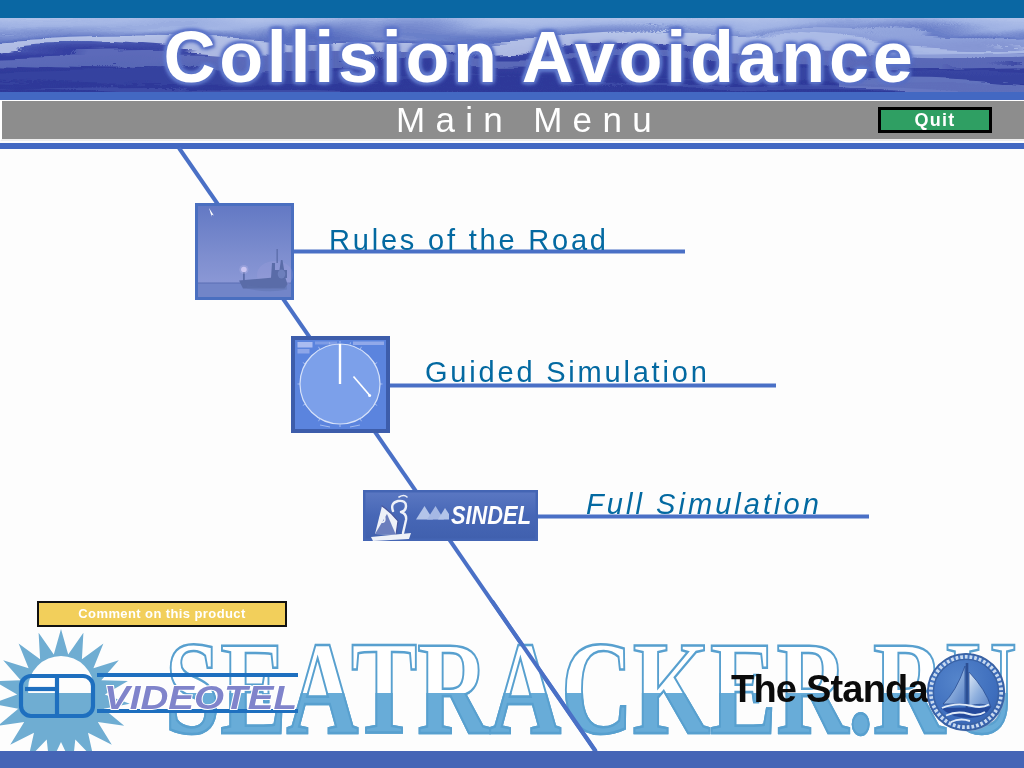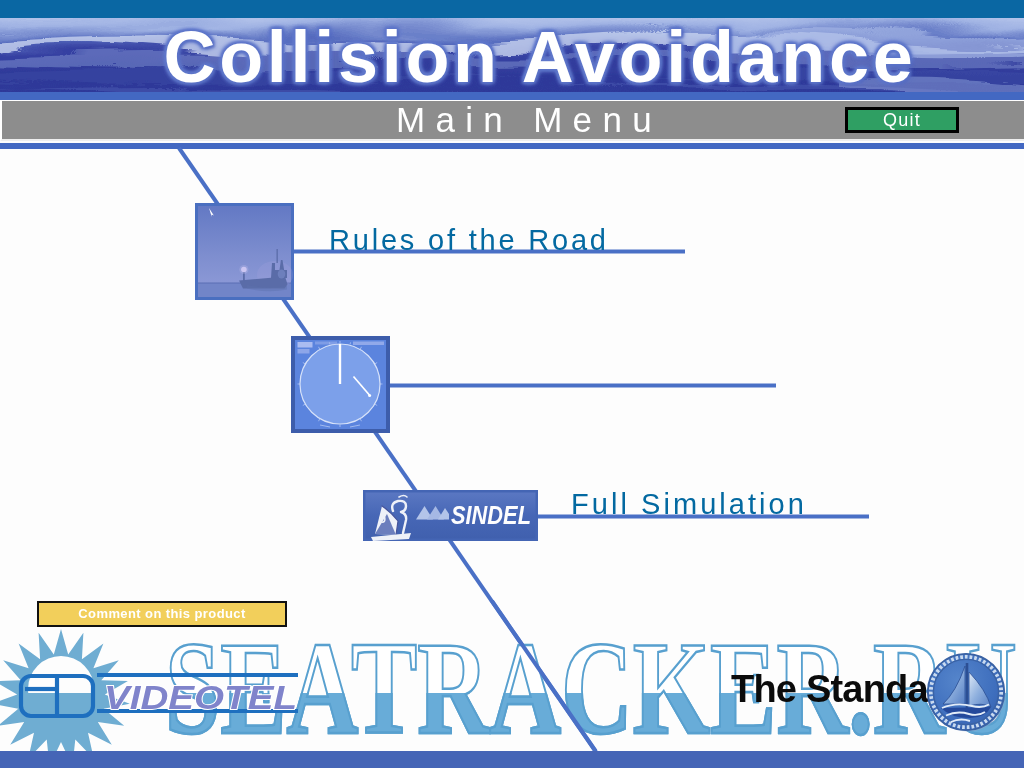--- a/index.html
+++ b/index.html
@@ -7,30 +7,30 @@
 #stage{position:relative;width:1024px;height:768px;overflow:hidden;background:#fdfdfd;}
 .abs{position:absolute;}
 
 #topstrip{left:0;top:0;width:1024px;height:18px;background:#0a67a3;}
 #banner{left:0;top:18px;width:1024px;height:74px;}
 #title{left:28px;top:19.5px;width:1024px;line-height:74px;text-align:center;font-size:72px;font-weight:bold;color:#fff;letter-spacing:3.7px;
   text-shadow:0 0 3px #5c74c8,0 0 5px #5c74c8,0 0 7px #6d84d4, -2px -2px 3px #5c74c8, 2px 2px 3px #4a5fb8, -2px 2px 3px #5c74c8, 2px -2px 3px #5c74c8;}
 #strip1{left:0;top:92px;width:1024px;height:7.5px;background:#4368c2;}
 #graybar{left:0;top:99.5px;width:1024px;height:41.5px;background:#8d8d8d;border-top:1.5px solid #fff;border-bottom:2.5px solid #eee;border-left:2px solid #fff;box-sizing:border-box;}
 #mainmenu{left:17px;top:101.5px;width:1024px;line-height:35px;text-align:center;font-size:35px;color:#fff;letter-spacing:10.3px;}
-#quit{left:845px;top:107px;width:114px;height:26px;background:#2f9f63;border:3px solid #000;box-sizing:border-box;
-  color:#fff;font-weight:normal;font-size:18px;letter-spacing:1.3px;text-align:center;line-height:20px;}
+#quit{left:878px;top:107px;width:114px;height:26px;background:#2f9f63;border:3px solid #000;box-sizing:border-box;
+  color:#fff;font-weight:bold;font-size:18px;letter-spacing:1.3px;text-align:center;line-height:20px;}
 #strip2{left:0;top:142.7px;width:1024px;height:6.3px;background:#4368c2;}
 
 #lines{left:0;top:0;width:1024px;height:768px;}
 
 .lbl{color:#0369a1;font-size:29px;line-height:33px;letter-spacing:2.8px;white-space:nowrap;}
 #lbl1{left:329px;top:223.5px;}
 #lbl2{left:425px;top:355.5px;}
-#lbl3{left:571px;top:487.5px;letter-spacing:3.05px;}
+#lbl3{left:586px;top:487.5px;letter-spacing:3.05px;font-style:italic;}
 
 #thumb1{left:195px;top:203px;width:99px;height:97px;}
 #thumb2{left:291px;top:336px;width:99px;height:97px;}
 #sindel{left:363px;top:490px;width:175px;height:51px;}
 
 #comment{left:37px;top:601px;width:250px;height:26px;background:#f2cf5b;border:2px solid #111;box-sizing:border-box;
   color:#fff;font-weight:bold;font-size:13px;text-align:center;line-height:22px;letter-spacing:0.4px;}
 #bottombar{left:0;top:751px;width:1024px;height:17px;background:#4565b6;}
 #watermark{left:165px;top:628px;width:880px;height:126px;}
 .wm{position:absolute;left:0;top:0;white-space:nowrap;font-family:"Liberation Serif",serif;font-weight:bold;
@@ -81,20 +81,21 @@
   <div class="abs" id="strip2"></div>
 
   <svg class="abs" id="lines" width="1024" height="768" viewBox="0 0 1024 768">
     <line x1="179" y1="148" x2="607" y2="768" stroke="#4a70c6" stroke-width="4"></line>
     <line x1="294" y1="251.5" x2="685" y2="251.5" stroke="#4a70c6" stroke-width="4"></line>
     <line x1="390" y1="385.5" x2="776" y2="385.5" stroke="#4a70c6" stroke-width="4"></line>
     <line x1="538" y1="516.5" x2="869" y2="516.5" stroke="#4a70c6" stroke-width="4"></line>
   </svg>
 
   <div class="abs lbl" id="lbl1">Rules of the Road</div>
+  <div class="abs lbl" id="lbl2">Guided Simulation</div>
   <div class="abs lbl" id="lbl3">Full Simulation</div>
 
   <svg class="abs" id="thumb1" width="99" height="97" viewBox="0 0 99 97">
     <defs>
       <linearGradient id="sky1" x1="0" y1="0" x2="0" y2="1">
         <stop offset="0" stop-color="#66b"></stop>
         <stop offset="0" stop-color="#6379c4"></stop>
         <stop offset="0.55" stop-color="#7e8ecf"></stop>
         <stop offset="0.95" stop-color="#8f9bd8"></stop>
       </linearGradient>

